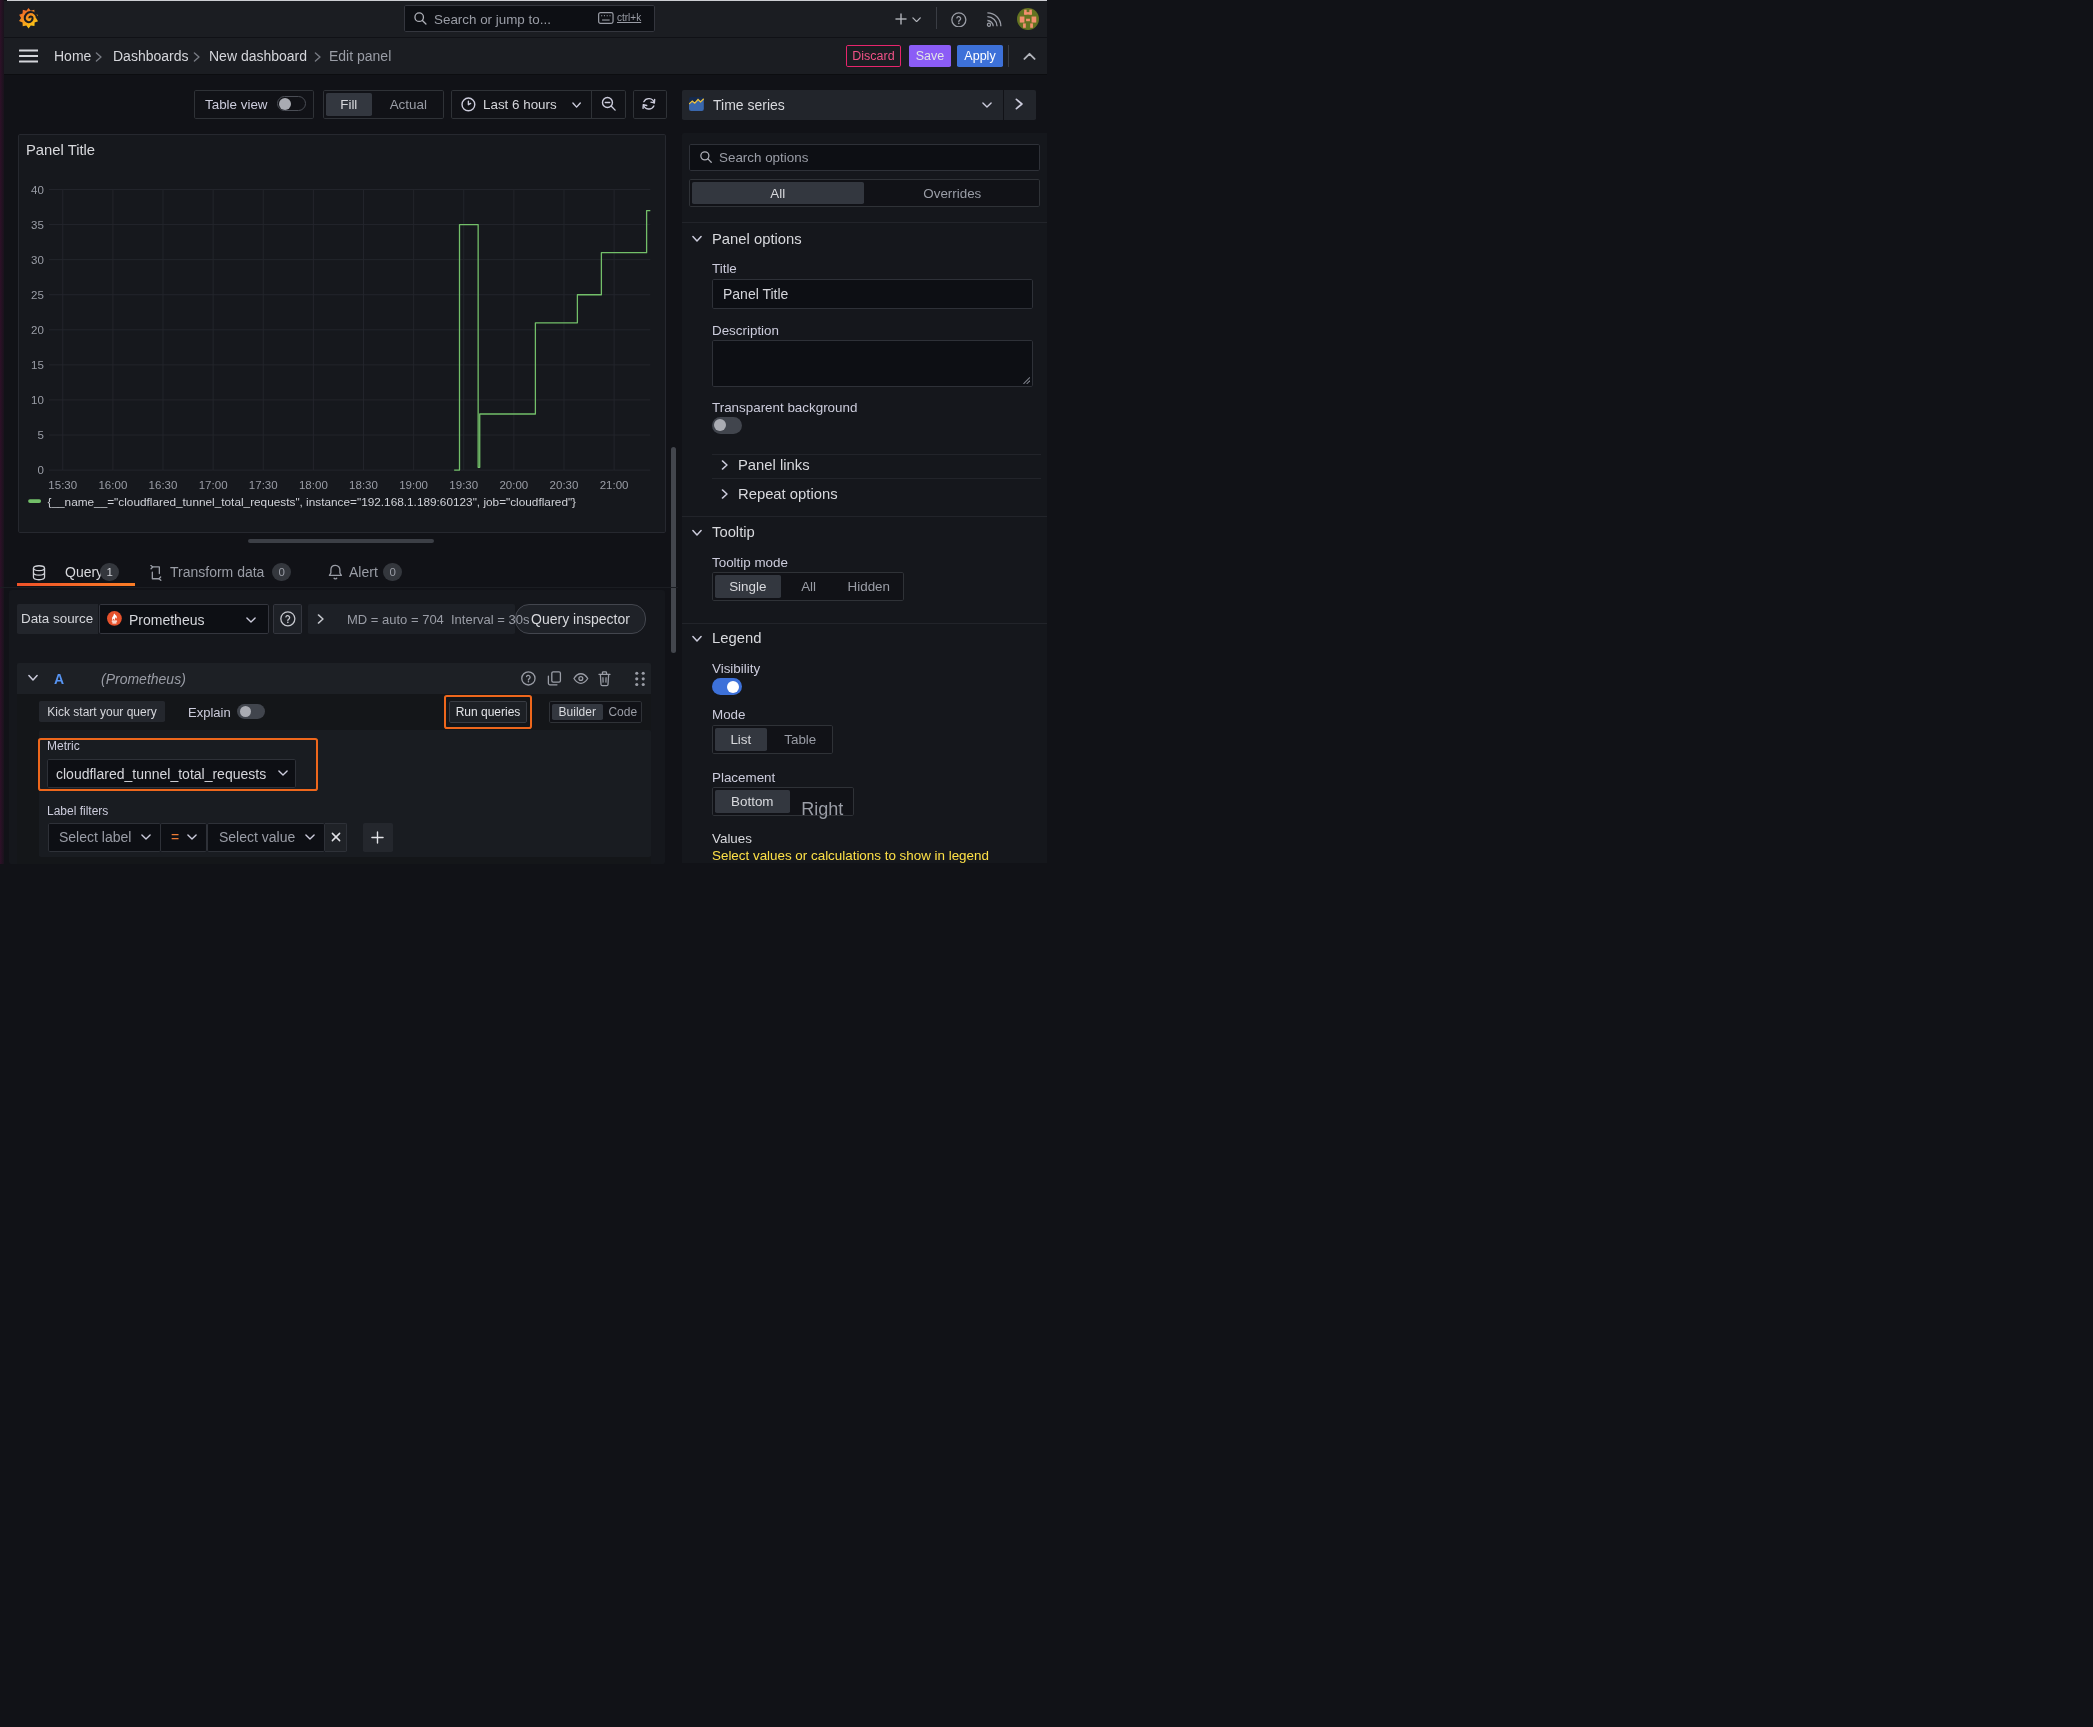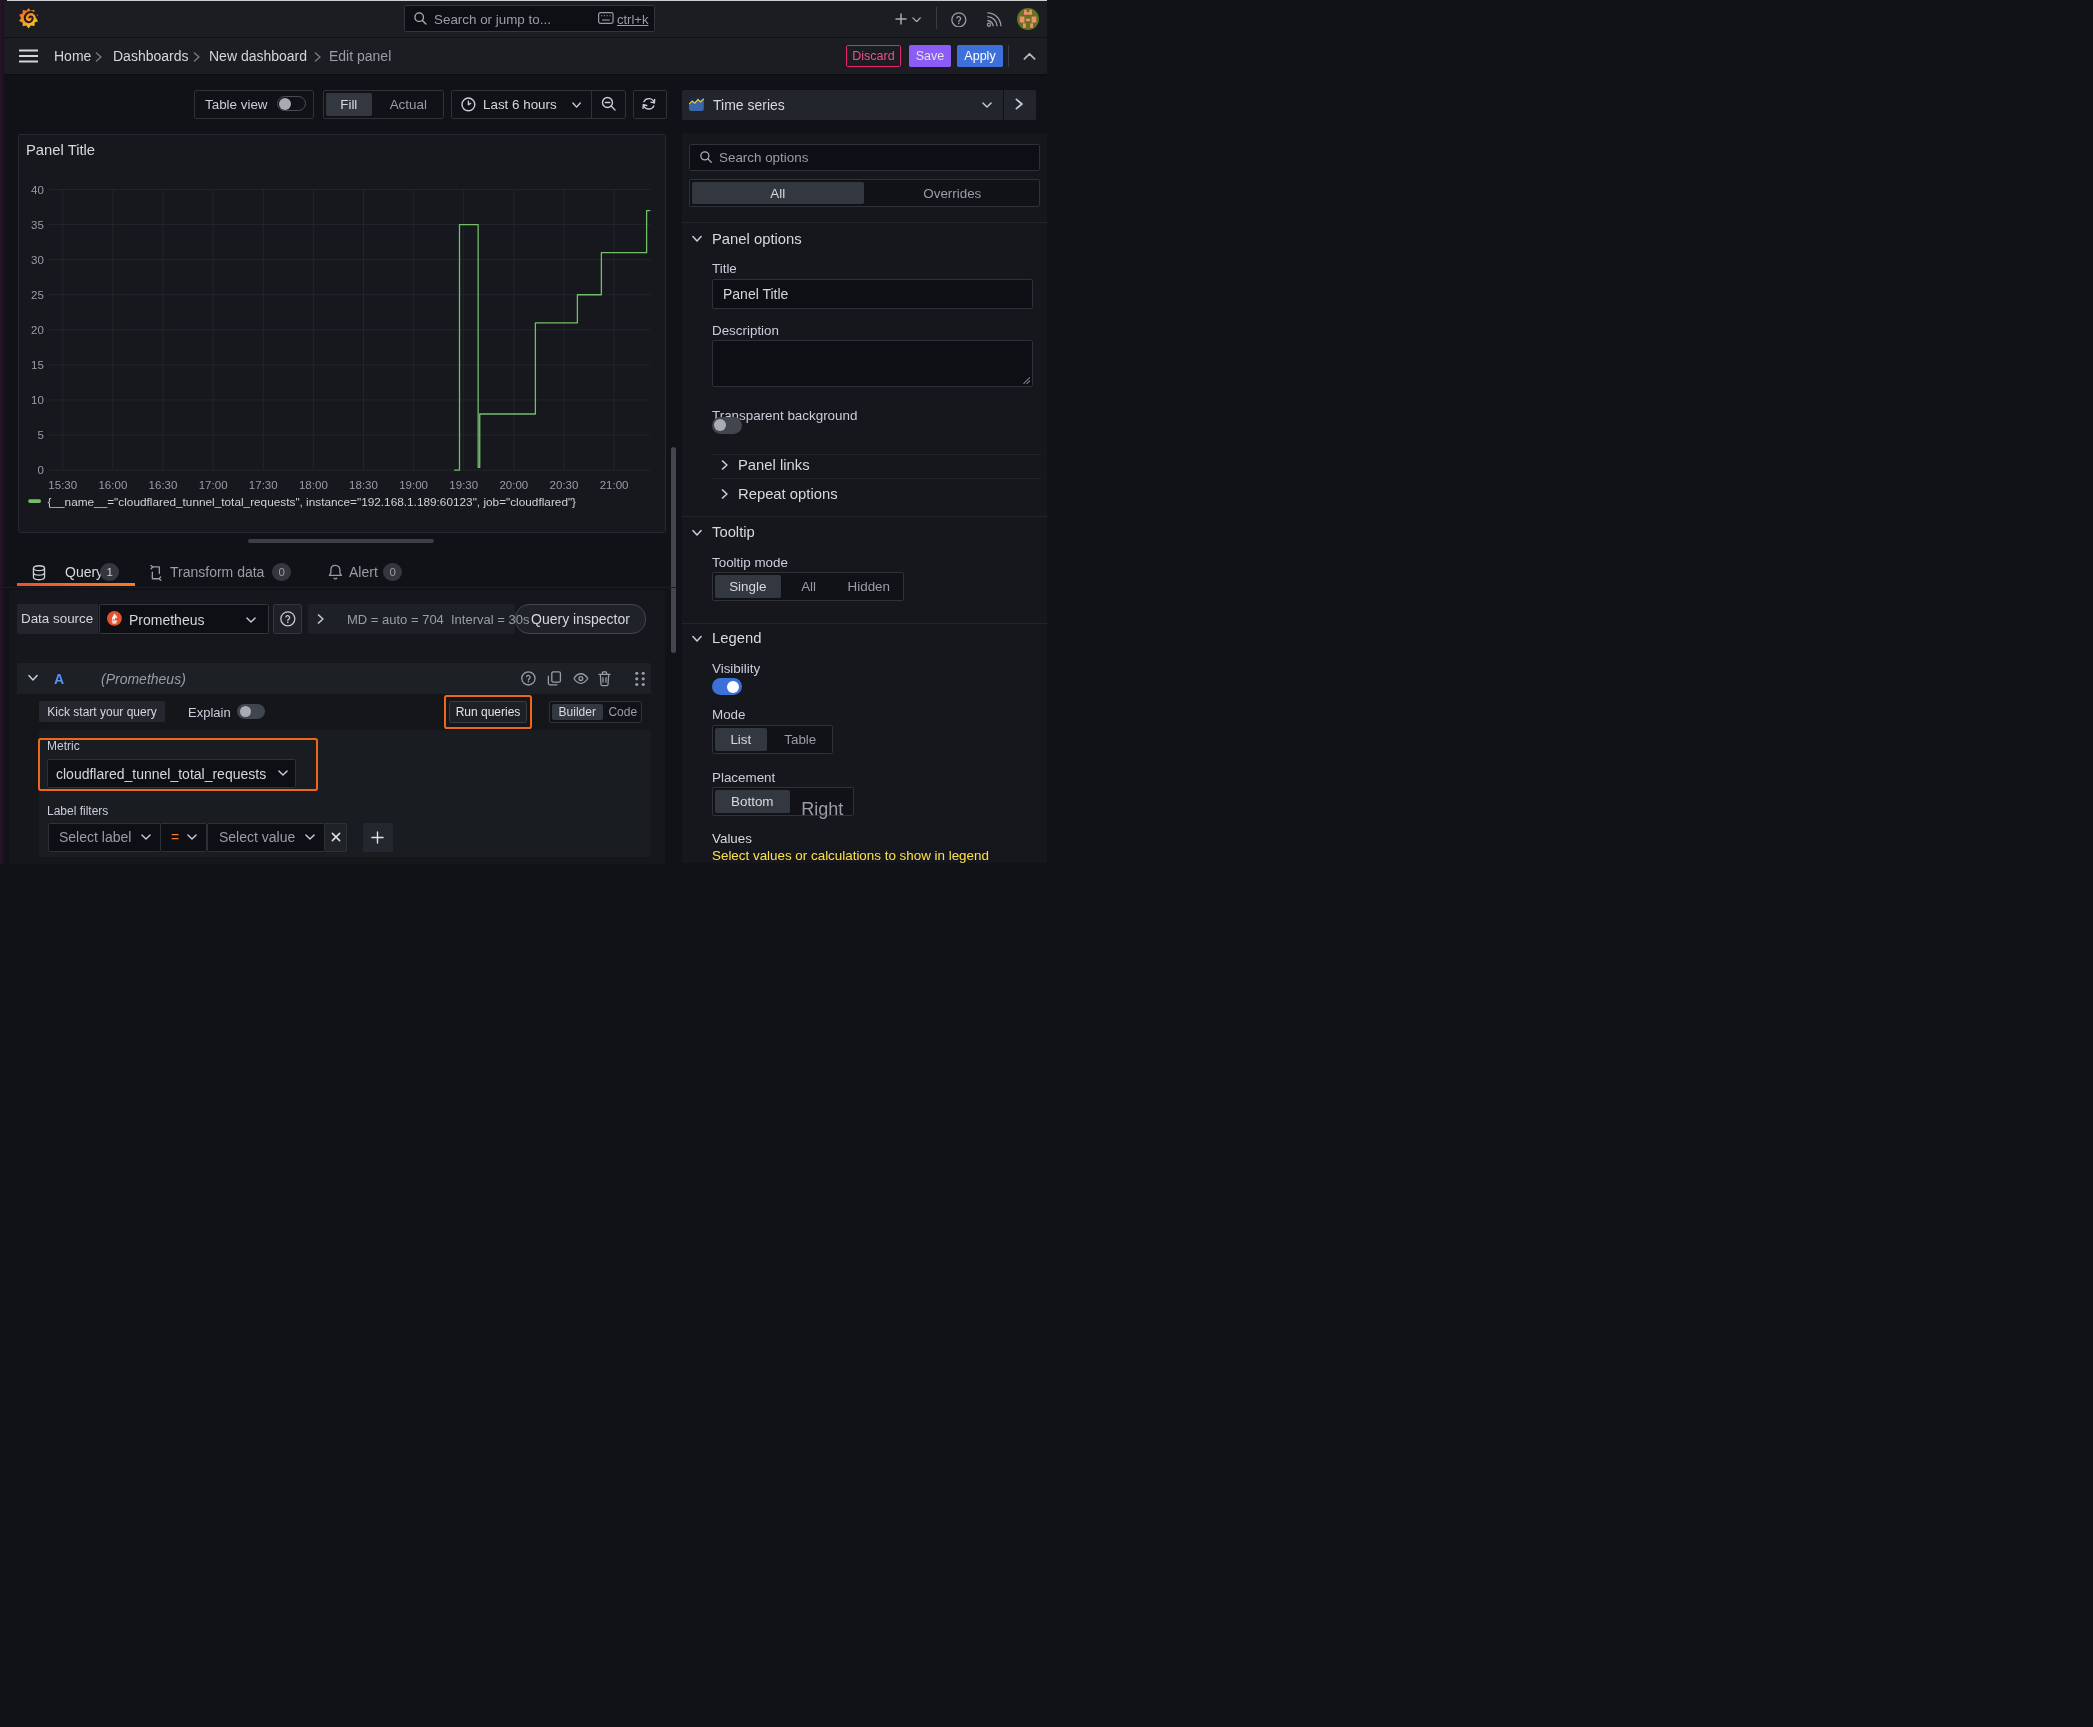--- a/index.html
+++ b/index.html
@@ -42,21 +42,21 @@
   </svg>
   <div class="abs" style="left:434px;top:11.5px;font-size:13.4px;color:#9a9da6;">Search or jump to...</div>
   <svg class="abs" style="left:598px;top:12px;" width="15.7" height="12" viewBox="0 0 17 13">
     <rect x="0.7" y="0.7" width="15.6" height="11.6" rx="2" fill="none" stroke="#9a9da6" stroke-width="1.3"></rect>
     <line x1="3.4" y1="4" x2="4.6" y2="4" stroke="#9a9da6" stroke-width="1.2"></line>
     <line x1="6.4" y1="4" x2="7.6" y2="4" stroke="#9a9da6" stroke-width="1.2"></line>
     <line x1="9.4" y1="4" x2="10.6" y2="4" stroke="#9a9da6" stroke-width="1.2"></line>
     <line x1="12.4" y1="4" x2="13.6" y2="4" stroke="#9a9da6" stroke-width="1.2"></line>
     <line x1="4.4" y1="8.7" x2="12.6" y2="8.7" stroke="#9a9da6" stroke-width="1.2"></line>
   </svg>
-  <div class="abs" style="left:617px;top:11.5px;font-size:13px;color:#9a9da6;text-decoration:underline;">ctrl+k</div>
+  <div class="abs" style="left:617px;top:11.5px;font-size:10px;color:#9a9da6;text-decoration:underline;">ctrl+k</div>
 
   <svg class="abs" style="left:895px;top:13px;" width="12" height="12" viewBox="0 0 13 13">
     <line x1="6.5" y1="0.5" x2="6.5" y2="12.5" stroke="#b3b5bc" stroke-width="1.5"></line>
     <line x1="0.5" y1="6.5" x2="12.5" y2="6.5" stroke="#b3b5bc" stroke-width="1.5"></line>
   </svg>
   <svg class="abs" style="left:912px;top:16.6px;" width="9.2" height="5.5" viewBox="0 0 10 6">
     <polyline points="1,1 5,5 9,1" fill="none" stroke="#b3b5bc" stroke-width="1.4" stroke-linecap="round" stroke-linejoin="round"></polyline>
   </svg>
   <div class="abs" style="left:936px;top:7.4px;width:0.9px;height:22px;background:#3a3d44;"></div>
   <svg class="abs" style="left:951px;top:11.5px;" width="15.7" height="15.7" viewBox="0 0 17 17">
@@ -388,21 +388,21 @@
   <div class="abs" style="left:712px;top:231px;font-size:14.8px;color:#d8d9dd;">Panel options</div>
   <div class="abs" style="left:712px;top:261px;font-size:13.4px;color:#ccccdc;">Title</div>
   <div class="abs inp" style="left:712px;top:279px;width:321px;height:29.5px;"></div>
   <div class="abs" style="left:723px;top:286px;font-size:14px;color:#d5d6db;">Panel Title</div>
   <div class="abs" style="left:712px;top:323px;font-size:13.4px;color:#ccccdc;">Description</div>
   <div class="abs inp" style="left:712px;top:340px;width:321px;height:47px;"></div>
   <svg class="abs" style="left:1023px;top:377px;" width="7.4" height="7.4" viewBox="0 0 8 8">
     <line x1="0.5" y1="7.5" x2="7.5" y2="0.5" stroke="#7d808a" stroke-width="1.1"></line>
     <line x1="4" y1="7.5" x2="7.5" y2="4" stroke="#7d808a" stroke-width="1.1"></line>
   </svg>
-  <div class="abs" style="left:712px;top:400px;font-size:13.4px;color:#ccccdc;margin-top:8px;">Transparent background</div>
+  <div class="abs" style="left:712px;top:400px;font-size:13.4px;color:#ccccdc;">Transparent background</div>
   <div class="abs" style="left:712px;top:417px;width:29.5px;height:16.6px;background:#41454d;border-radius:9.2px;"></div>
   <div class="abs" style="left:714px;top:419px;width:12px;height:12px;background:#aaacb3;border-radius:50%;"></div>
 
   <div class="abs" style="left:712px;top:454px;width:329px;height:0.9px;background:#22242a;"></div>
   <svg class="abs" style="left:721px;top:460px;" width="7.4" height="10" viewBox="0 0 8 11">
     <polyline points="1.5,1 6.5,5.5 1.5,10" fill="none" stroke="#ccccdc" stroke-width="1.6" stroke-linecap="round" stroke-linejoin="round"></polyline>
   </svg>
   <div class="abs" style="left:738px;top:457px;font-size:14.8px;color:#d8d9dd;">Panel links</div>
   <div class="abs" style="left:712px;top:478px;width:329px;height:0.9px;background:#22242a;"></div>
   <svg class="abs" style="left:721px;top:489px;" width="7.4" height="10" viewBox="0 0 8 11">

